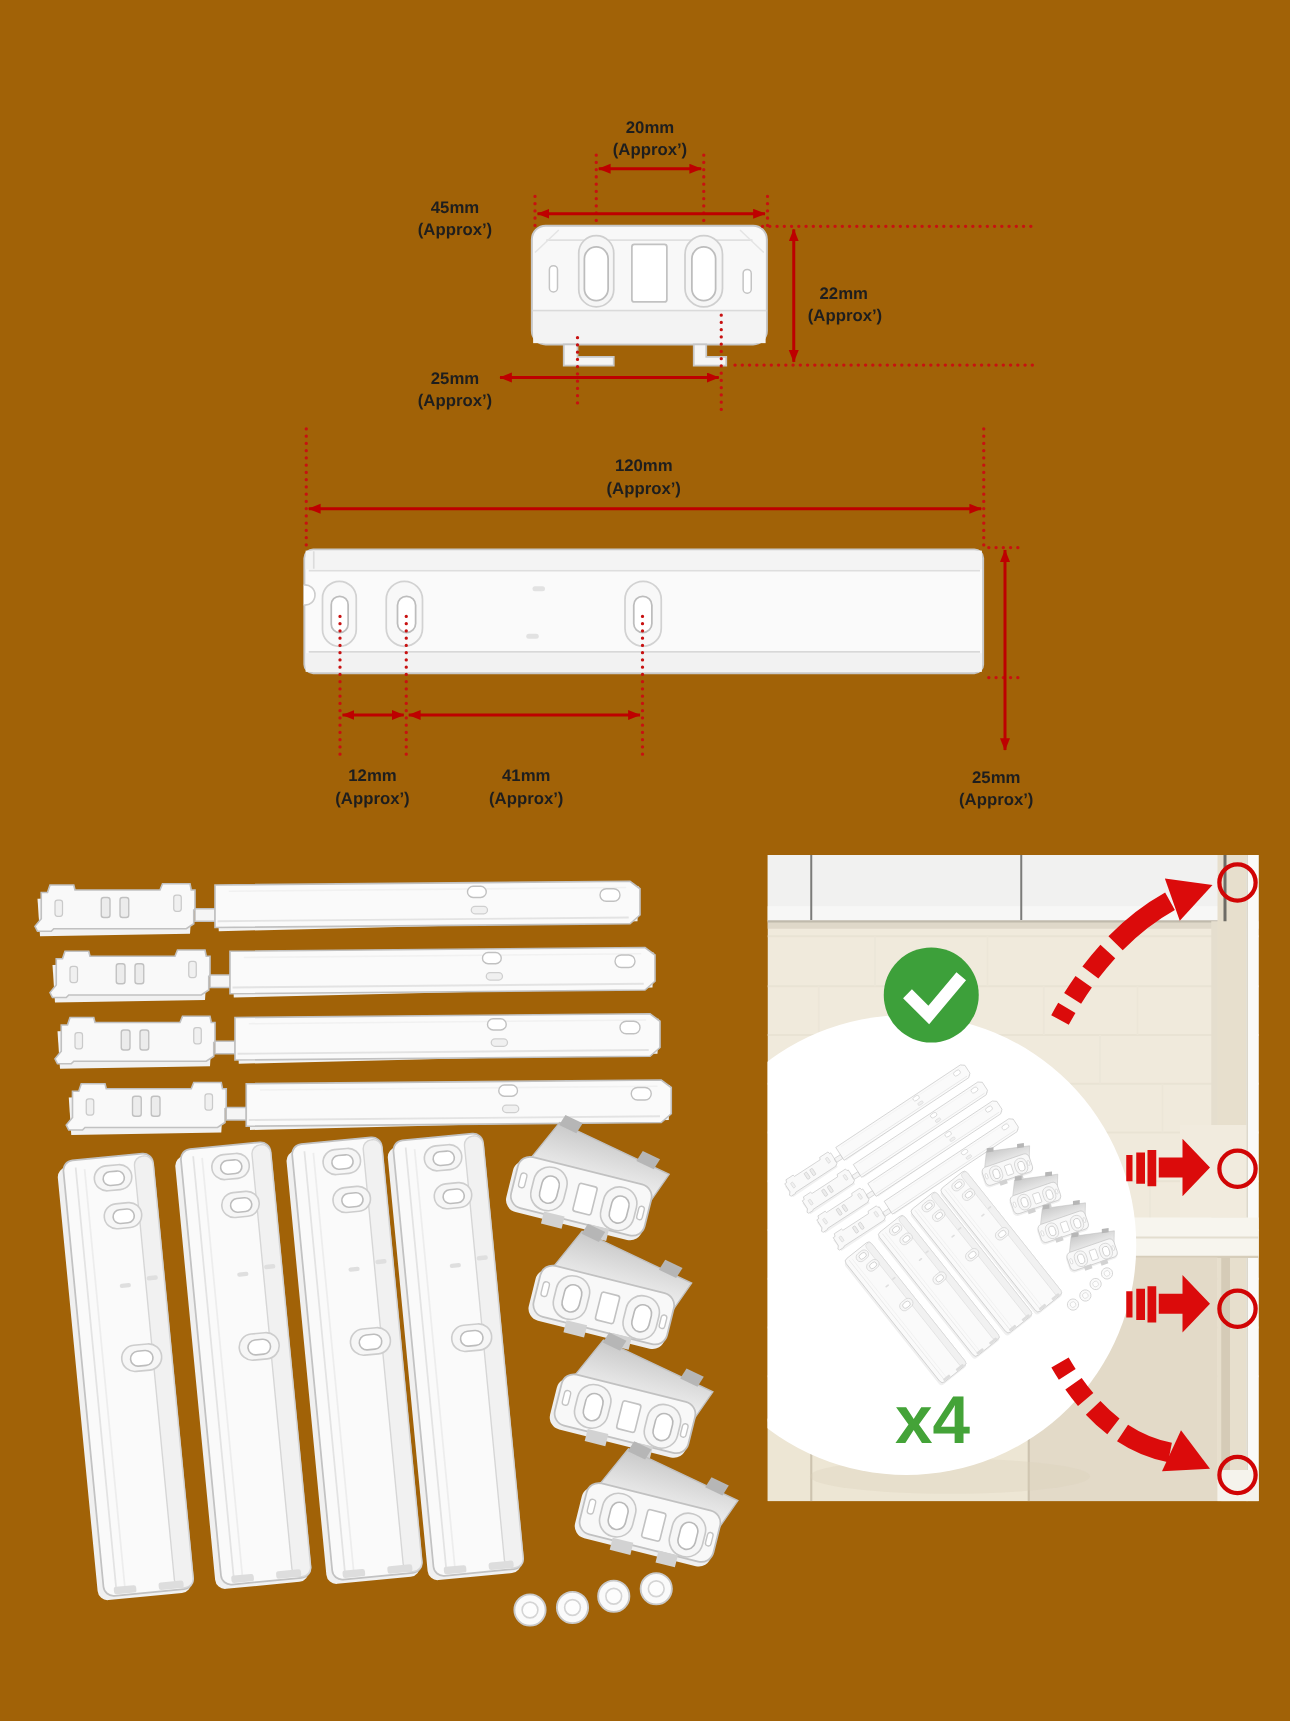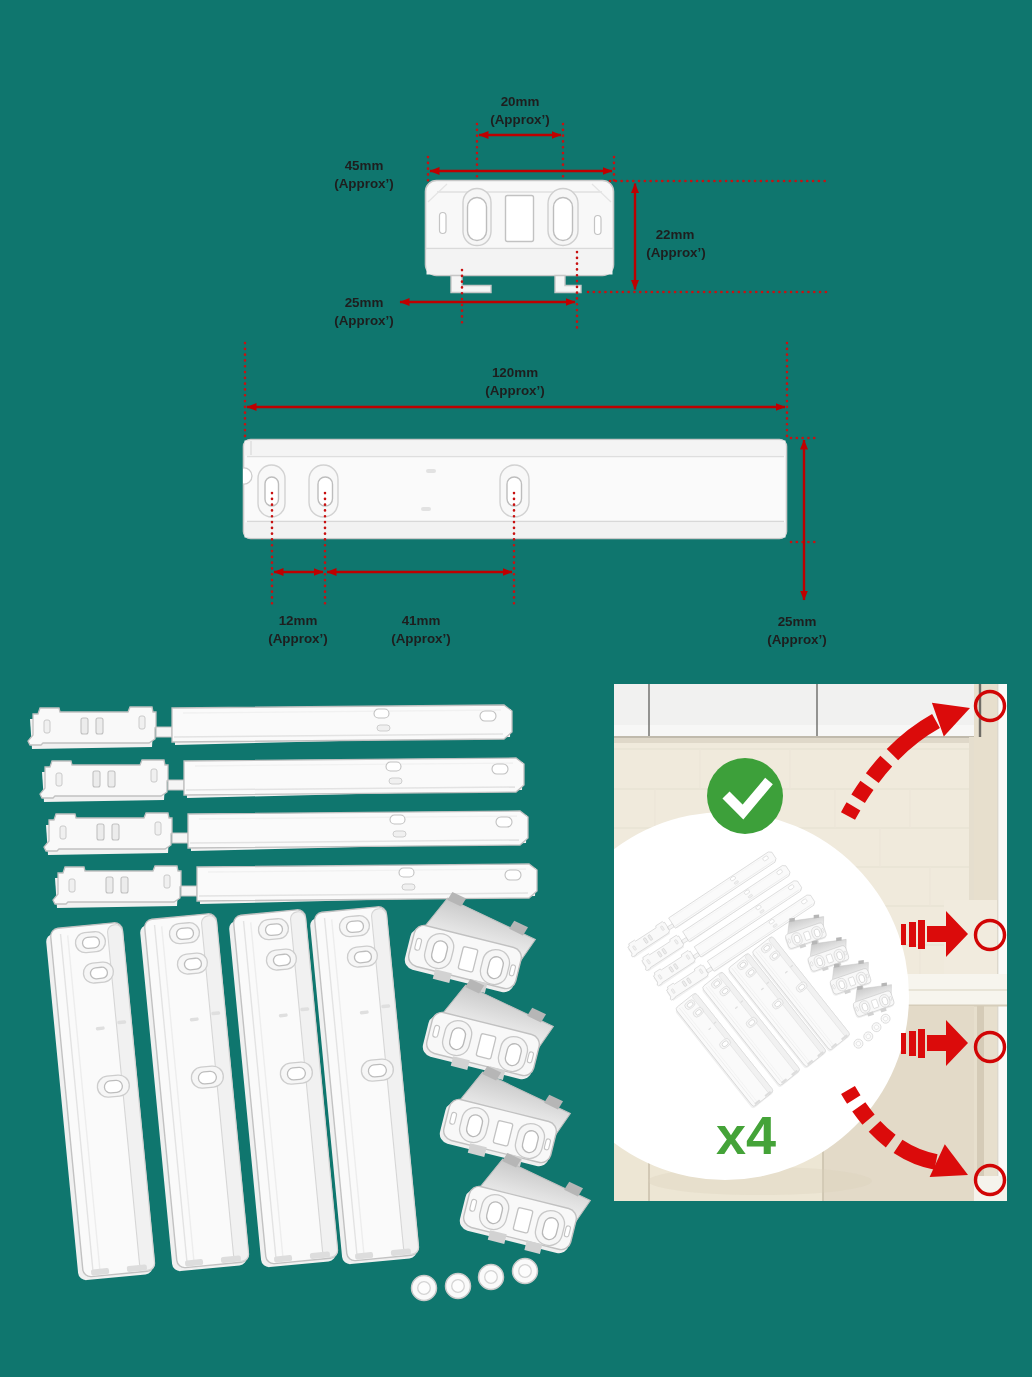--- a/index.html
+++ b/index.html
@@ -1,16 +1,16 @@
 <!DOCTYPE html>
 <html><head>
 <meta charset="utf-8">
 <style>
   html,body{margin:0;padding:0;background:#fff;}
-  .page{position:relative;width:1032px;height:1377px;background:#0f766e;overflow:hidden;
+  .page{position:relative;width:1032px;height:1377px;background:#a16207;overflow:hidden;
         font-family:"Liberation Sans", sans-serif;}
   text{font-family:"Liberation Sans", sans-serif;}
 </style>
 </head>
 <body>
 <div class="page">
 <svg width="1032" height="1377" viewBox="0 0 1032 1377" xmlns="http://www.w3.org/2000/svg">
 <defs>
   <marker id="mE" markerWidth="12" markerHeight="10" refX="9.5" refY="4" orient="auto" markerUnits="userSpaceOnUse">
     <path d="M0,0 L10,4 L0,8 Z" fill="#BE0000"></path>

